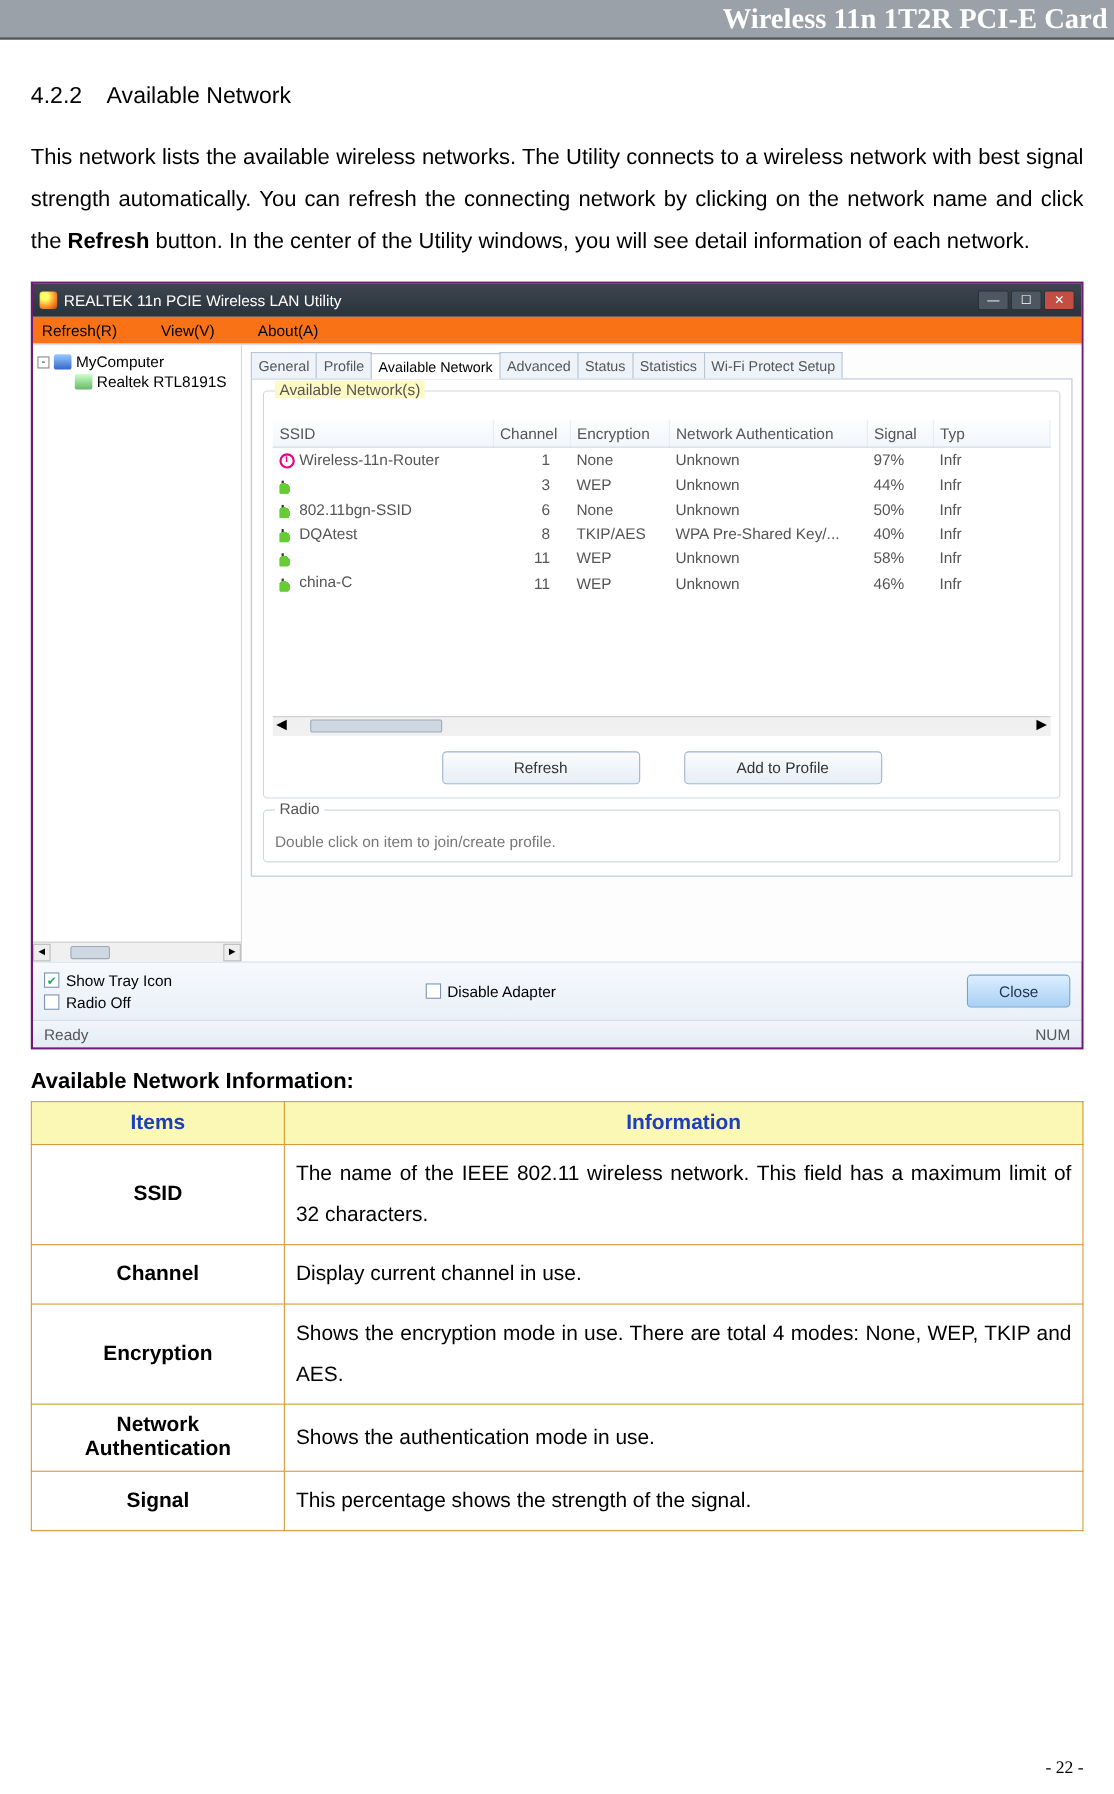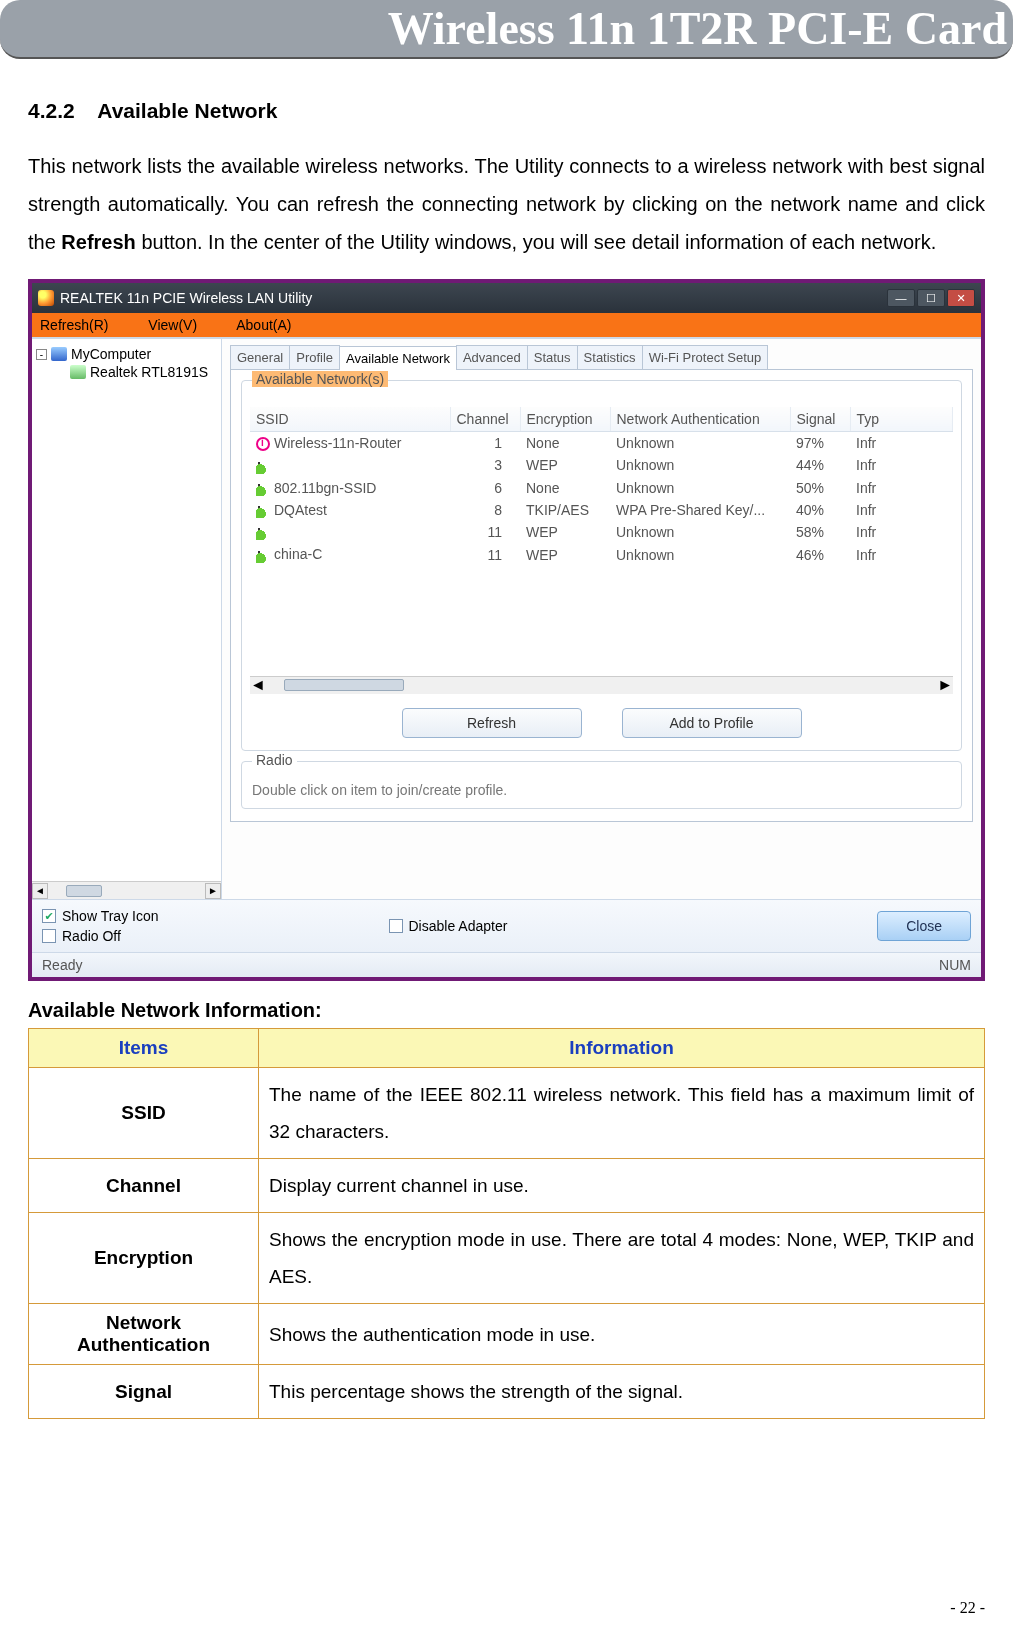--- a/index.html
+++ b/index.html
@@ -13,42 +13,41 @@
   }
   .page {
     padding: 0 28px 10px 28px;
     position: relative;
     min-height: 1631px;
   }
   .header-band {
     background: #9aa1a9;
     color: #fff;
     font-family: "Times New Roman", serif;
-    font-size: 46px;
+    font-size: 26px;
     font-weight: bold;
     text-align: right;
     padding: 2px 6px 2px 0;
     margin: 0 -28px 10px -28px;
     border-bottom: 2px solid #555;
-    border-radius: 20px;
   }
   .section-heading {
     font-size: 21px;
-    font-weight: bold;
+    font-weight: normal;
     margin: 40px 0 24px 0;
   }
   .body-text {
     font-size: 20px;
     line-height: 1.9;
     text-align: justify;
   }
   .body-text .bold { font-weight: bold; }
   .screenshot-figure {
     margin: 18px 0 18px 0;
-    border: 4px solid #701a75;
+    border: 2px solid #701a75;
     background: #f4f8fd;
   }
   
   .win-titlebar {
     background: linear-gradient(#3d4650, #2a323b);
     color: #fff;
     display: flex;
     align-items: center;
     height: 30px;
     font-size: 14px;
@@ -122,21 +121,21 @@
   }
   .groupbox {
     border: 1px solid #cfd8e2;
     border-radius: 4px;
     padding: 26px 8px 8px 8px;
     position: relative;
     margin-bottom: 10px;
   }
   .group-legend {
     position: absolute; top: -10px; left: 10px;
-    background: #fdba74; padding: 0 4px; font-size: 14px; color: #555;
+    background: #fef9c3; padding: 0 4px; font-size: 14px; color: #555;
   }
   .network-table { width: 100%; font-size: 14px; border-collapse: collapse; }
   .network-table th {
     text-align: left; font-weight: normal; color: #555;
     border-bottom: 1px solid #d7e0ea; padding: 4px 6px;
     background: linear-gradient(#fdfdfd,#f2f6fb);
     border-right: 1px solid #e6ecf3;
   }
   .network-table td { padding: 3px 6px; color: #555; }
   .net-icon {

